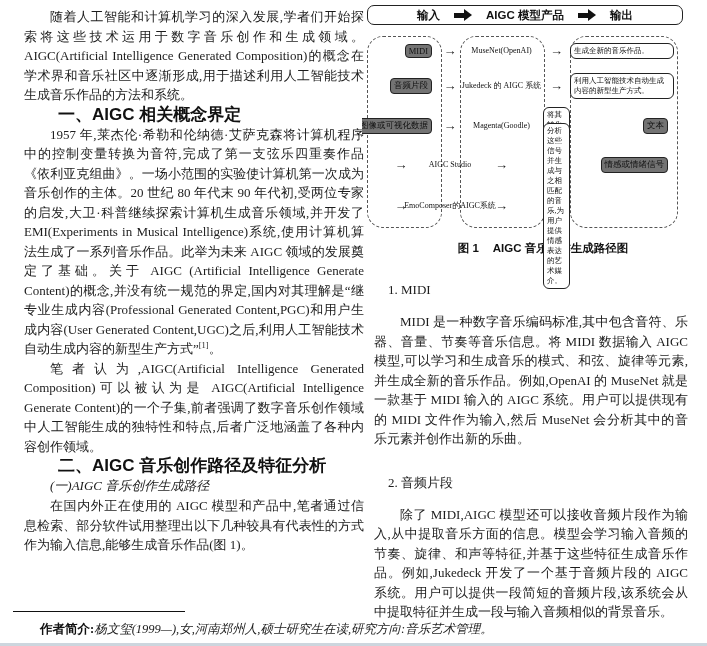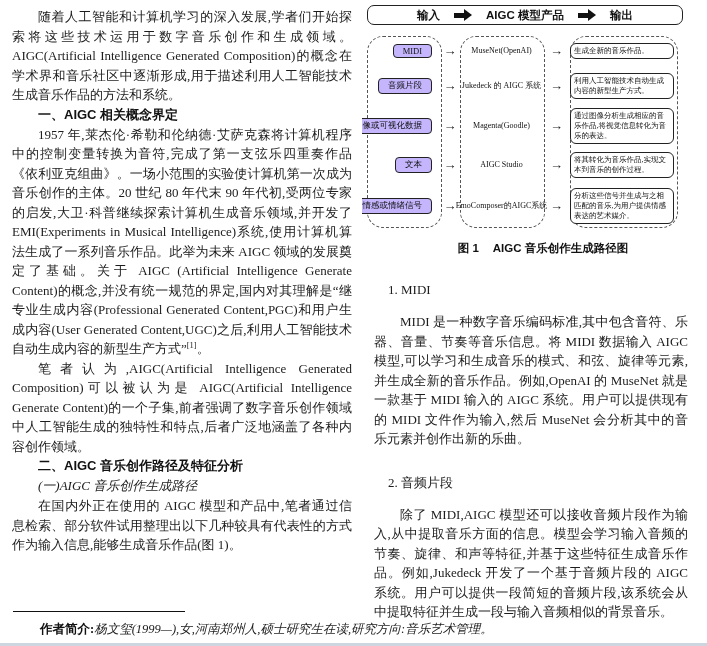--- a/index.html
+++ b/index.html
@@ -7,26 +7,26 @@
     position:relative; width:707px; height:646px; margin:0 auto;
     background:#ffffff; overflow:hidden;
     font-family:"Liberation Serif","DejaVu Serif",serif;
     color:#1c1c1c;
   }
   .bottom-edge {
     position:absolute; left:0; right:0; bottom:0; height:3px;
     background:#cdd6de;
   }
   
-  .col-left  { position:absolute; left:12px;  top:7px; width:340px; height:598px; overflow:hidden; }
+  .col-left  { position:absolute; left:24px;  top:7px; width:340px; height:598px; overflow:hidden; }
   .col-right { position:absolute; left:362px; top:5px; width:338px; height:632px; overflow:hidden; }
   .para { margin:0; font-size:13px; line-height:19.5px; text-align:justify; text-indent:2em; }
   .head-sans {
     margin:0; font-family:"Liberation Sans","DejaVu Sans",sans-serif;
-    font-weight:bold; font-size:13px; line-height:20px; text-indent:2em; color:#111;
+    font-weight:bold; font-size:17px; line-height:20px; text-indent:2em; color:#111;
   }
   .kai { font-style:italic; }
   .sub-head { margin:0; font-size:13px; line-height:20px; text-indent:2em; }
   sup.ref { font-size:8.5px; vertical-align:super; line-height:0; }
   
   .fig { margin:0 0 0 0; }
   .fig-header {
     box-sizing:border-box; width:316px; margin-left:5px; height:20px;
     border:1.5px solid #222; border-radius:7px;
     display:flex; align-items:center; justify-content:center; gap:14px;
@@ -50,22 +50,22 @@
     grid-template-columns:78px 20px 83px 27px 106px;
     grid-template-rows:30px 40px 40px 38px 44px;
   }
   .cell { display:flex; align-items:center; }
   .cell.in  { justify-content:flex-end; padding-right:8px; }
   .cell.ar  { justify-content:center; font-size:13px; color:#222; }
   .cell.md  { justify-content:center; font-size:8px; line-height:10px;
               white-space:nowrap; overflow:visible; color:#111; }
   .cell.out { justify-content:flex-start; }
   .in-box {
-    border:1.2px solid #222; border-radius:4px; padding:1px 9px;
-    font-size:8.5px; white-space:nowrap; color:#111; background:#c4b5fd;
+    border:1.2px solid #222; border-radius:4px; padding:1px 3px;
+    font-size:8.5px; white-space:nowrap; color:#111; background:#737373;
   }
   .out-box {
     box-sizing:border-box; width:104px;
     border:1.2px solid #222; border-radius:6px; padding:2px 3px;
     font-size:7.5px; line-height:10px; text-align:left; color:#111; background:#fff;
   }
   .fig-caption {
     margin-top:13px; text-align:center;
     font-family:"Liberation Sans","DejaVu Sans",sans-serif;
     font-weight:bold; font-size:11.5px; color:#111;
@@ -138,23 +138,20 @@
           <div class="cell out">
               <span class="out-box">利用人工智能技术自动生成内容的新型生产方式。</span>
             </div>
 
           <div class="cell in">
               <span class="in-box">图像或可视化数据</span>
             </div>
           <div class="cell ar">→</div>
           <div class="cell md">Magenta(Goodle)</div>
           <div class="cell ar">→</div>
-          <div class="cell out">
-              <span class="out-box">通过图像分析生成相应的音乐作品,将视觉信息转化为音乐的表达。</span>
-            </div>
 
           <div class="cell in">
               <span class="in-box">文本</span>
             </div>
           <div class="cell ar">→</div>
           <div class="cell md">AIGC Studio</div>
           <div class="cell ar">→</div>
           <div class="cell out">
               <span class="out-box">将其转化为音乐作品,实现文本到音乐的创作过程。</span>
             </div>

